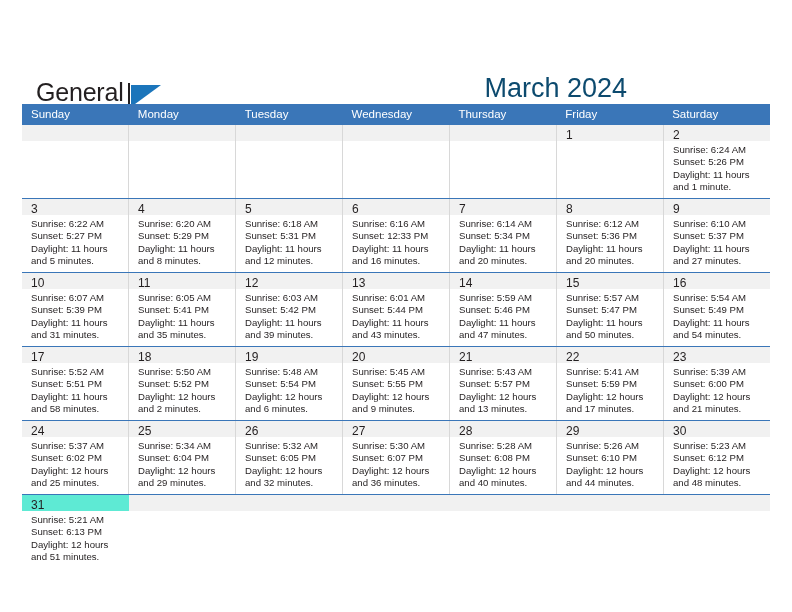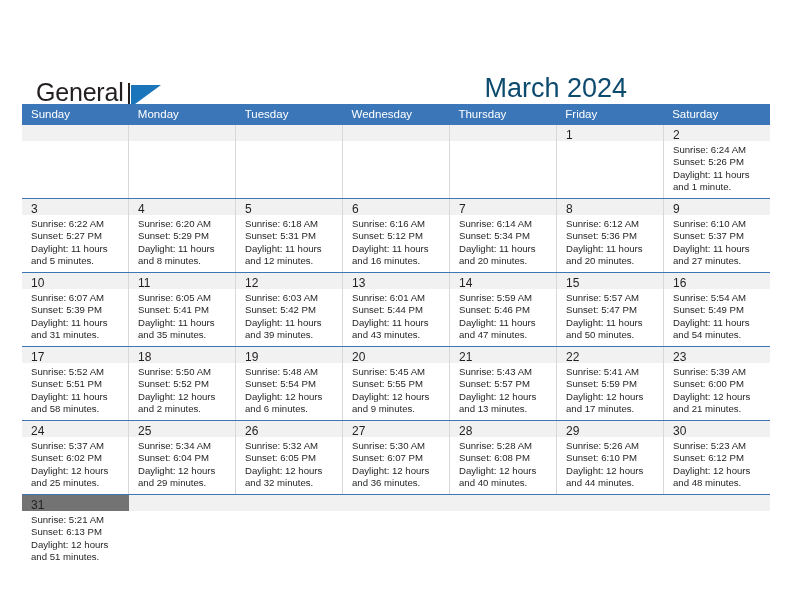--- a/index.html
+++ b/index.html
@@ -139,21 +139,21 @@
   .week-row.last .day-cell {
     border-right: none;
   }
   .day-number-band {
     height: 16px;
     background: #f1f1f1;
     padding-left: 9px;
     box-sizing: border-box;
   }
   .week-row.last .day-number-band {
-    background: #737373;
+    background: #5eead4;
   }
   .day-number {
     font-size: 12px;
     line-height: 16px;
     color: #231f20;
   }
   .day-info {
     padding: 3px 6px 0 9px;
     box-sizing: border-box;
   }
@@ -253,21 +253,21 @@
               <div>Sunrise: 6:18 AM</div>
               <div>Sunset: 5:31 PM</div>
               <div>Daylight: 11 hours</div>
               <div>and 12 minutes.</div>
             </div>
           </div>
           <div class="day-cell">
             <div class="day-number-band"><span class="day-number">6</span></div>
             <div class="day-info">
               <div>Sunrise: 6:16 AM</div>
-              <div>Sunset: 5:12 PM</div>
+              <div>Sunset: 12:33 PM</div>
               <div>Daylight: 11 hours</div>
               <div>and 16 minutes.</div>
             </div>
           </div>
           <div class="day-cell">
             <div class="day-number-band"><span class="day-number">7</span></div>
             <div class="day-info">
               <div>Sunrise: 6:14 AM</div>
               <div>Sunset: 5:34 PM</div>
               <div>Daylight: 11 hours</div>

